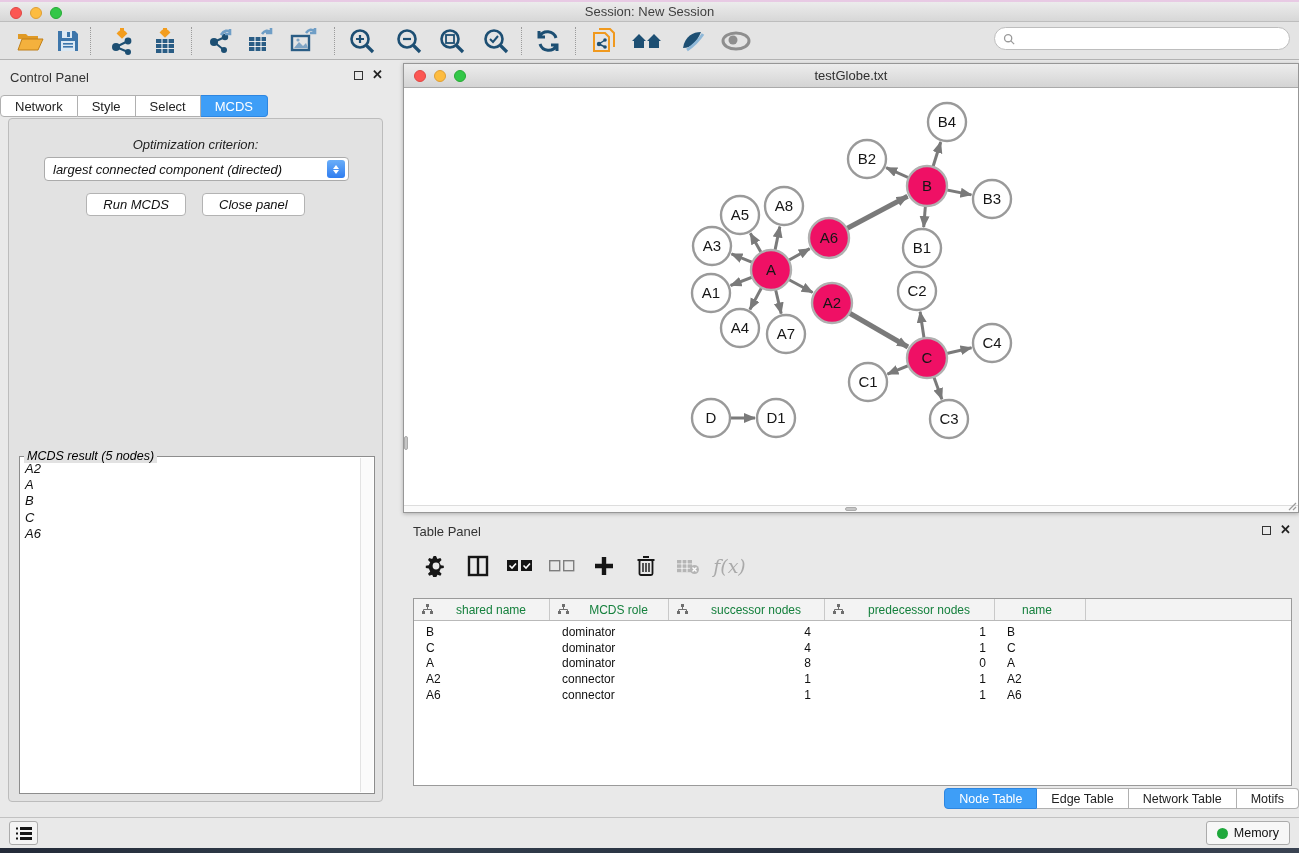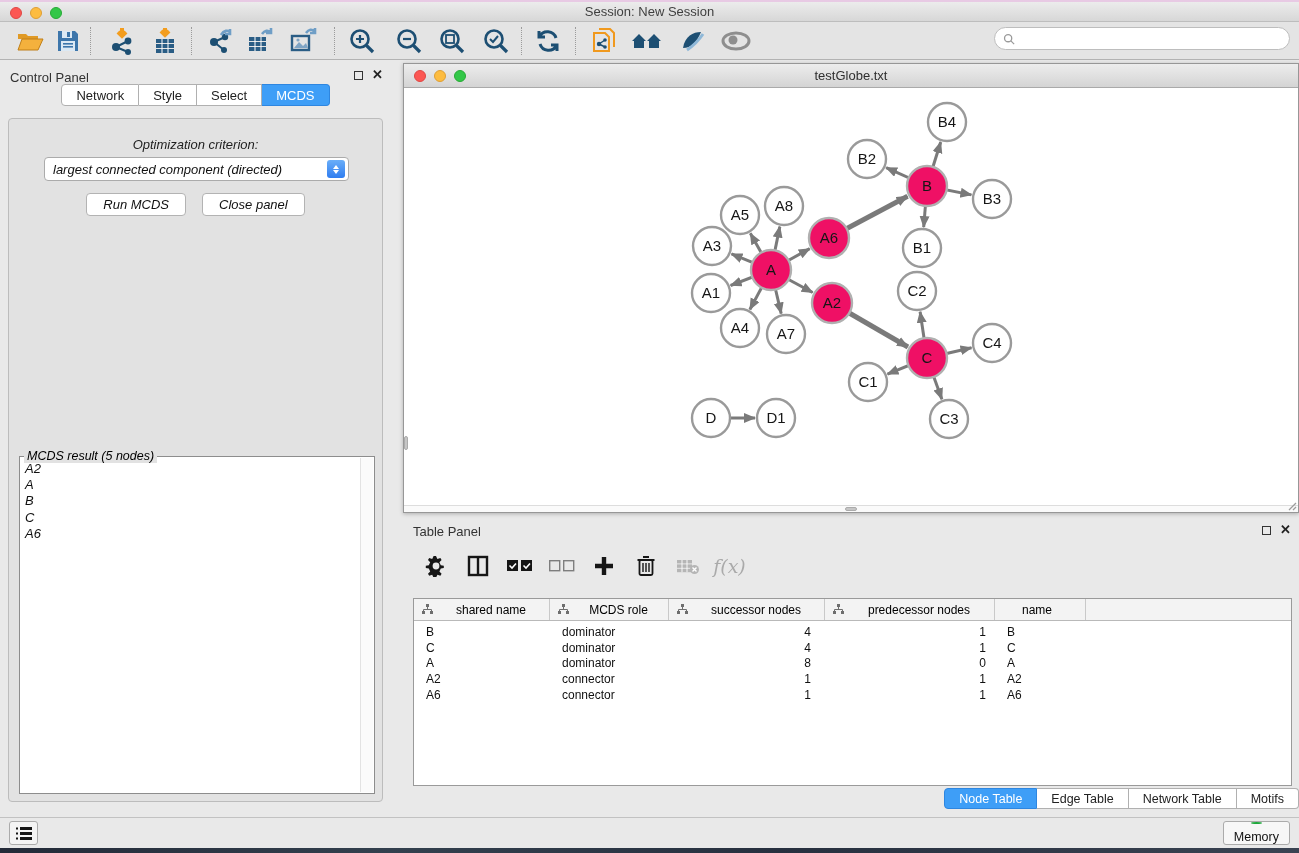--- a/index.html
+++ b/index.html
@@ -28,21 +28,21 @@
   .searchbox input { border:none; outline:none; flex:1; font-size:12px; background:transparent; font-family:"Liberation Sans",sans-serif; }
   .mag-glyph { width:12px; height:12px; margin-right:5px; }
 
   
   .control-panel { position:absolute; left:0; top:60px; width:391px; height:757px; background:#e9e9e9; }
   .panel-head { position:absolute; left:10px; top:10px; font-size:13px; color:#333; }
   .panel-icons { position:absolute; right:8px; top:10px; display:flex; gap:9px; align-items:center; }
   .float-ic { width:9px; height:9px; border:1.5px solid #333; }
   .close-ic { font-size:13px; font-weight:bold; color:#222; line-height:10px; }
 
-  .cp-tabs { position:absolute; left:0; top:24px; width:391px; display:flex; justify-content:center; }
+  .cp-tabs { position:absolute; left:0; top:35px; width:391px; display:flex; }
   .seg { display:flex; }
   .seg .tab { height:22px; padding:0 14px; background:#fff; border:1px solid #b0b0b0; border-left:none;
     font-size:13px; color:#222; display:flex; align-items:center; }
   .seg .tab:first-child { border-left:1px solid #b0b0b0; border-radius:4px 0 0 4px; }
   .seg .tab:last-child { border-radius:0 4px 4px 0; }
   .seg .tab.selected { background:#3e9ef7; border-color:#2e86e0; color:#fff; }
 
   .cp-content { position:absolute; left:8px; top:58px; width:375px; height:684px;
     background:#e2e2e2; border:1px solid #bcbcbc; border-radius:4px;font-style:italic; }
   .opt-label { position:absolute; left:0; top:18px; width:100%; text-align:center; font-size:13px; color:#1d1d1d; }
@@ -79,38 +79,38 @@
   .h-thumb { position:absolute; left:441px; top:1px; width:12px; height:4px; background:#c6c6c6; border:1px solid #ababab; border-radius:2px; }
   .resize-grip { position:absolute; right:1px; bottom:1px; }
 
   
   .table-panel { position:absolute; left:403px; top:520px; width:896px; height:293px; background:#e9e9e9; }
   .tp-toolbar { position:absolute; left:10px; top:26px; right:10px; height:40px; display:flex; align-items:center; gap:9px; padding-left:6px; }
   .tp-btn { width:33px; height:32px; display:flex; align-items:center; justify-content:center; }
   .fx { font-family:"DejaVu Serif", serif; font-style:italic; font-size:19px; color:#aaa; }
   .data-table { position:absolute; left:10px; top:78px; width:879px; height:188px; background:#fff; border:1px solid #9a9a9a; overflow:hidden; }
   .thead { display:flex; height:22px; background:#f3f3f3; border-bottom:1px solid #b9b9b9; }
-  .th { display:flex; align-items:center; font-size:12px; color:#000000; border-right:1px solid #c9c9c9; }
+  .th { display:flex; align-items:center; font-size:12px; color:#15803d; border-right:1px solid #c9c9c9; }
   .th .hicon { margin:0 6px 0 8px; }
   .th .hlabel { flex:1; text-align:center; padding-right:6px; }
   .tbody { padding-top:4px; }
   .tr { display:flex; height:15.7px; }
   .td { font-size:12px; color:#111; line-height:15.7px; white-space:nowrap; overflow:hidden; }
   .td.l { padding-left:12px; }
   .td.r { text-align:right; }
 
   .tp-tabs { position:absolute; left:0; top:268px; width:100%; display:flex; justify-content:flex-end; }
   .tp-tabs .seg .tab { height:21px; font-size:12.5px; }
 
   
   .statusbar { position:absolute; left:0; top:817px; width:1299px; height:31px; background:#e9e9e9; border-top:1px solid #c2c2c2; }
   .list-btn { position:absolute; left:9px; top:3px; width:29px; height:24px; background:#f4f4f4;
     border:1px solid #ababab; border-radius:3px; display:flex; align-items:center; justify-content:center; }
   .memory-btn { position:absolute; right:9px; top:3px; height:24px; padding:0 10px; background:#f7f7f7;
-    border:1px solid #ababab; border-radius:3px; display:flex; align-items:center; gap:6px; font-size:12.5px; color:#111;flex-direction:column; }
+    border:1px solid #ababab; border-radius:3px; display:flex; align-items:center; gap:6px; font-size:12.5px; color:#111; }
   .mem-dot { width:11px; height:11px; border-radius:50%; background:#1fa83c; }
   .bottom-strip { position:absolute; left:0; top:848px; width:1299px; height:5px;
     background:linear-gradient(90deg,#232a38,#33404e 30%,#27303f 60%,#3a4352); }
 
   svg { display:block; }
 </style>
 </head>
 <body>
 
 <div class="app">

